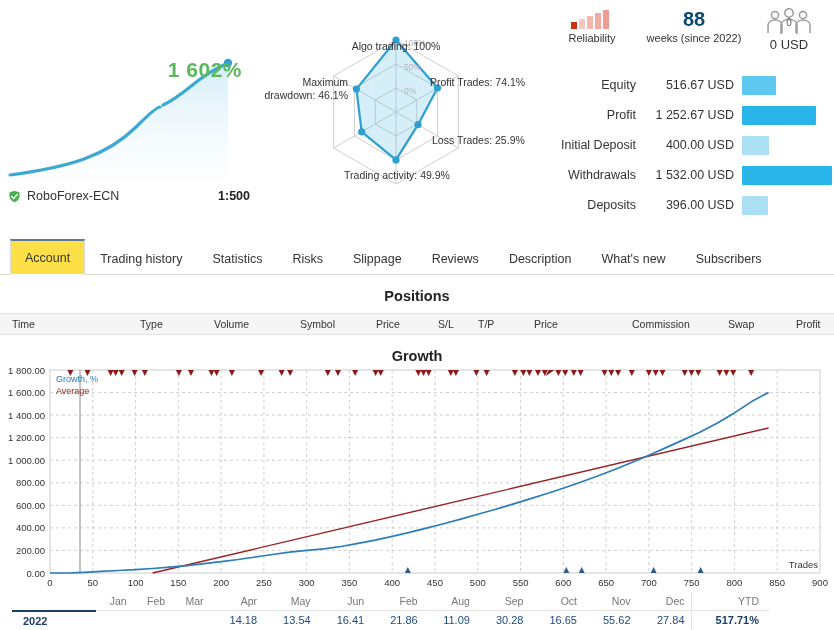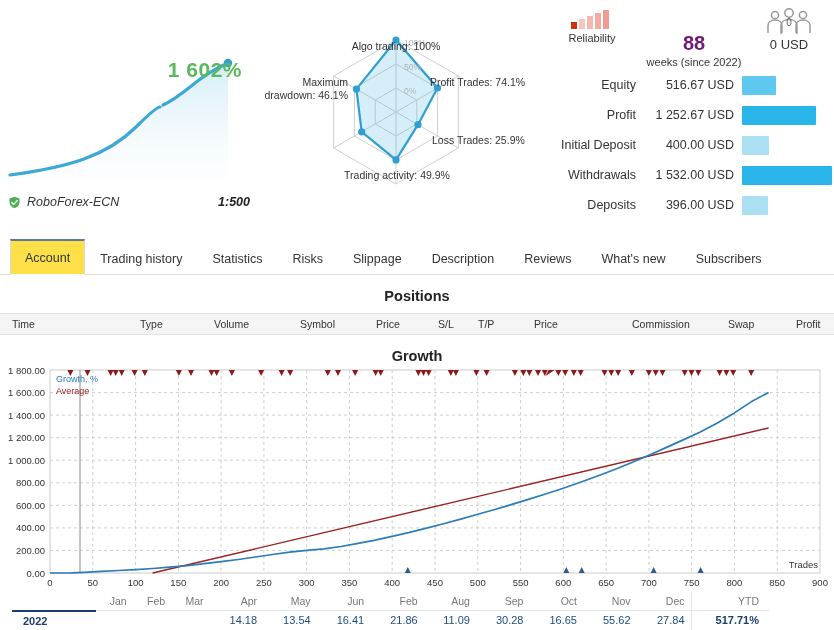--- a/index.html
+++ b/index.html
@@ -17,23 +17,23 @@
 
   
   #spark-block { position: absolute; left: 0; top: 0; width: 250px; height: 232px; }
   #spark-svg { position: absolute; left: 0; top: 55px; }
   #spark-value {
     position: absolute; right: 8px; top: 58px;
     font-size: 21px; font-weight: bold; color: #5cb85c;
     letter-spacing: .5px;
   }
   #broker-row {
-    position: absolute; left: 8px; top: 195px; width: 242px;
+    position: absolute; left: 8px; top: 189px; width: 242px;
     display: flex; align-items: center; justify-content: space-between;
-    font-size: 12.5px; color: #333; font-style: italic;
+    font-size: 12.5px; color: #333;
   }
   #broker-left { display: flex; align-items: center; gap: 6px; }
   .shield { width: 13px; height: 13px; display: block; }
   #leverage { font-weight: bold; font-size: 12.5px; color: #222; }
 
   
   #radar-block { position: absolute; left: 252px; top: 0; width: 288px; height: 232px; }
   #radar-svg { position: absolute; left: 0; top: 30px; }
   .radar-lbl {
     position: absolute; font-size: 10.5px; color: #333;
@@ -50,21 +50,21 @@
   #stats-block { position: absolute; left: 540px; top: 0; width: 294px; height: 232px; }
   #badges {
     position: absolute; left: 0; top: 8px; width: 294px; height: 52px;
     display: flex;
   }
   .badge { display: flex; flex-direction: column; align-items: center; justify-content: flex-start; }
   #badge-reliability { width: 104px; }
   #badge-weeks { width: 100px; }
   #badge-subs { width: 90px; }
   .badge-cap { font-size: 11px; color: #333; margin-top: 2px; }
-  #weeks-num { font-size: 20px; font-weight: bold; color: #701a75; line-height: 22px; margin-top: 24px; }
+  #weeks-num { font-size: 20px; font-weight: bold; color: #0c4a6e; line-height: 22px; }
   #subs-val  { font-size: 13px; color: #333; margin-top: 1px; }
 
   #kv-table { position: absolute; left: 0; top: 70px; width: 294px; }
   .kv-row { display: flex; align-items: center; height: 30px; }
   .kv-label { width: 96px; text-align: right; font-size: 12.5px; color: #333; }
   .kv-value { width: 106px; text-align: right; padding-right: 8px; font-size: 12.5px; color: #333; }
   .kv-bar-cell { flex: 1; position: relative; height: 30px; }
   .kv-bar { position: absolute; left: 0; top: 6px; height: 19px; border-radius: 1px; }
 
   
@@ -289,22 +289,22 @@
     </div>
   </div>
 </div>
 
 <div id="tabs">
   <div class="tab active">Account</div>
   <div class="tab">Trading history</div>
   <div class="tab">Statistics</div>
   <div class="tab">Risks</div>
   <div class="tab">Slippage</div>
+  <div class="tab">Reviews</div>
   <div class="tab">Description</div>
-  <div class="tab">Reviews</div>
   <div class="tab">What's new</div>
   <div class="tab">Subscribers</div>
 </div>
 
 <div id="positions-title">Positions</div>
 <div id="pos-header">
   <div class="pos-col" style="left:12px">Time</div>
   <div class="pos-col" style="left:140px">Type</div>
   <div class="pos-col" style="left:214px">Volume</div>
   <div class="pos-col" style="left:300px">Symbol</div>

